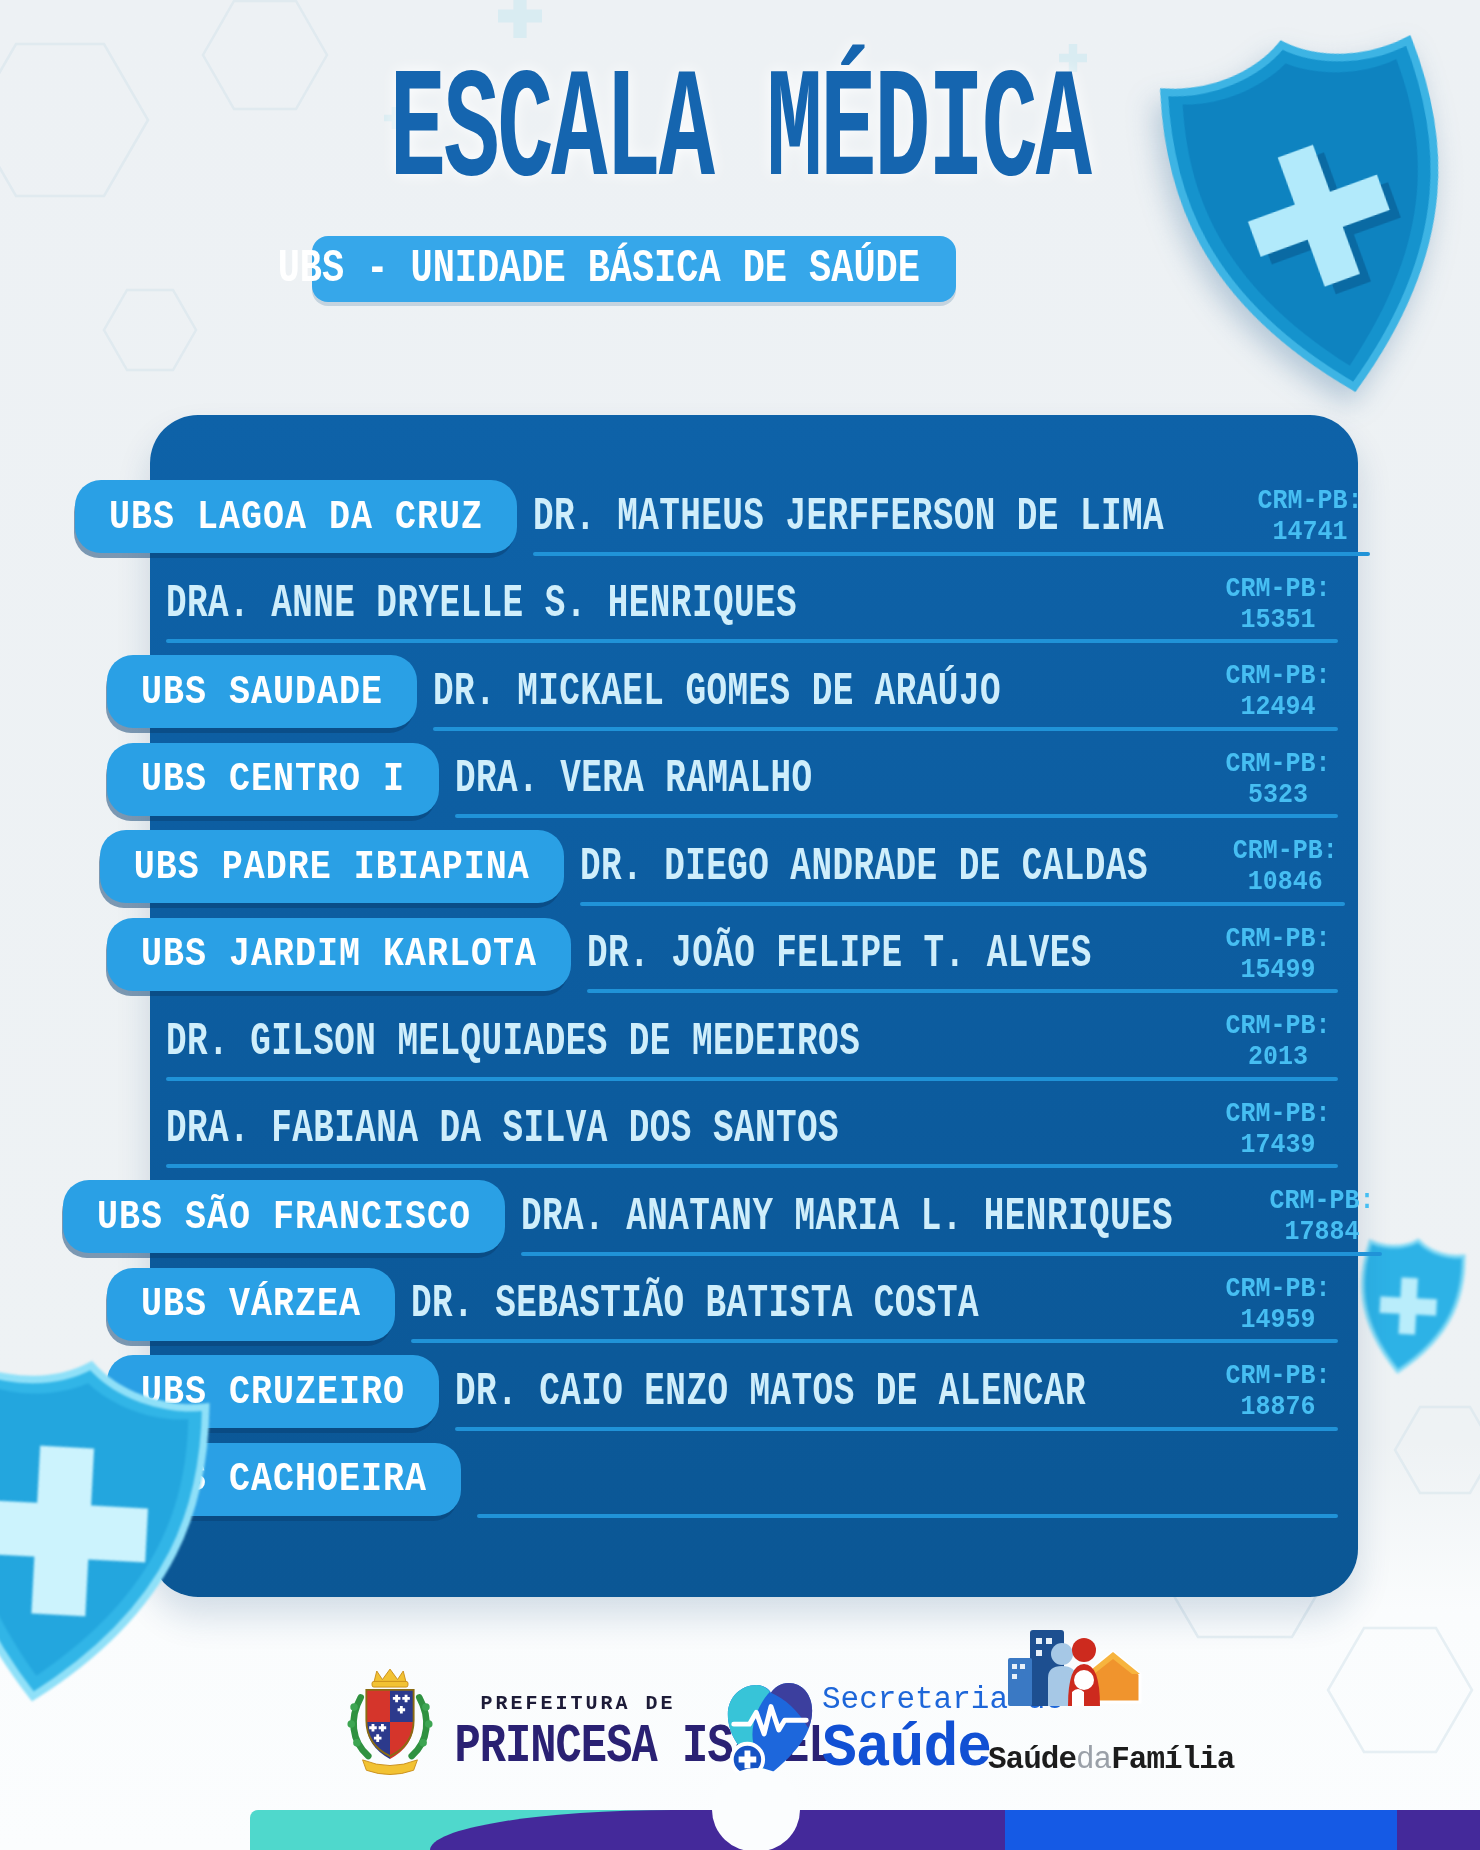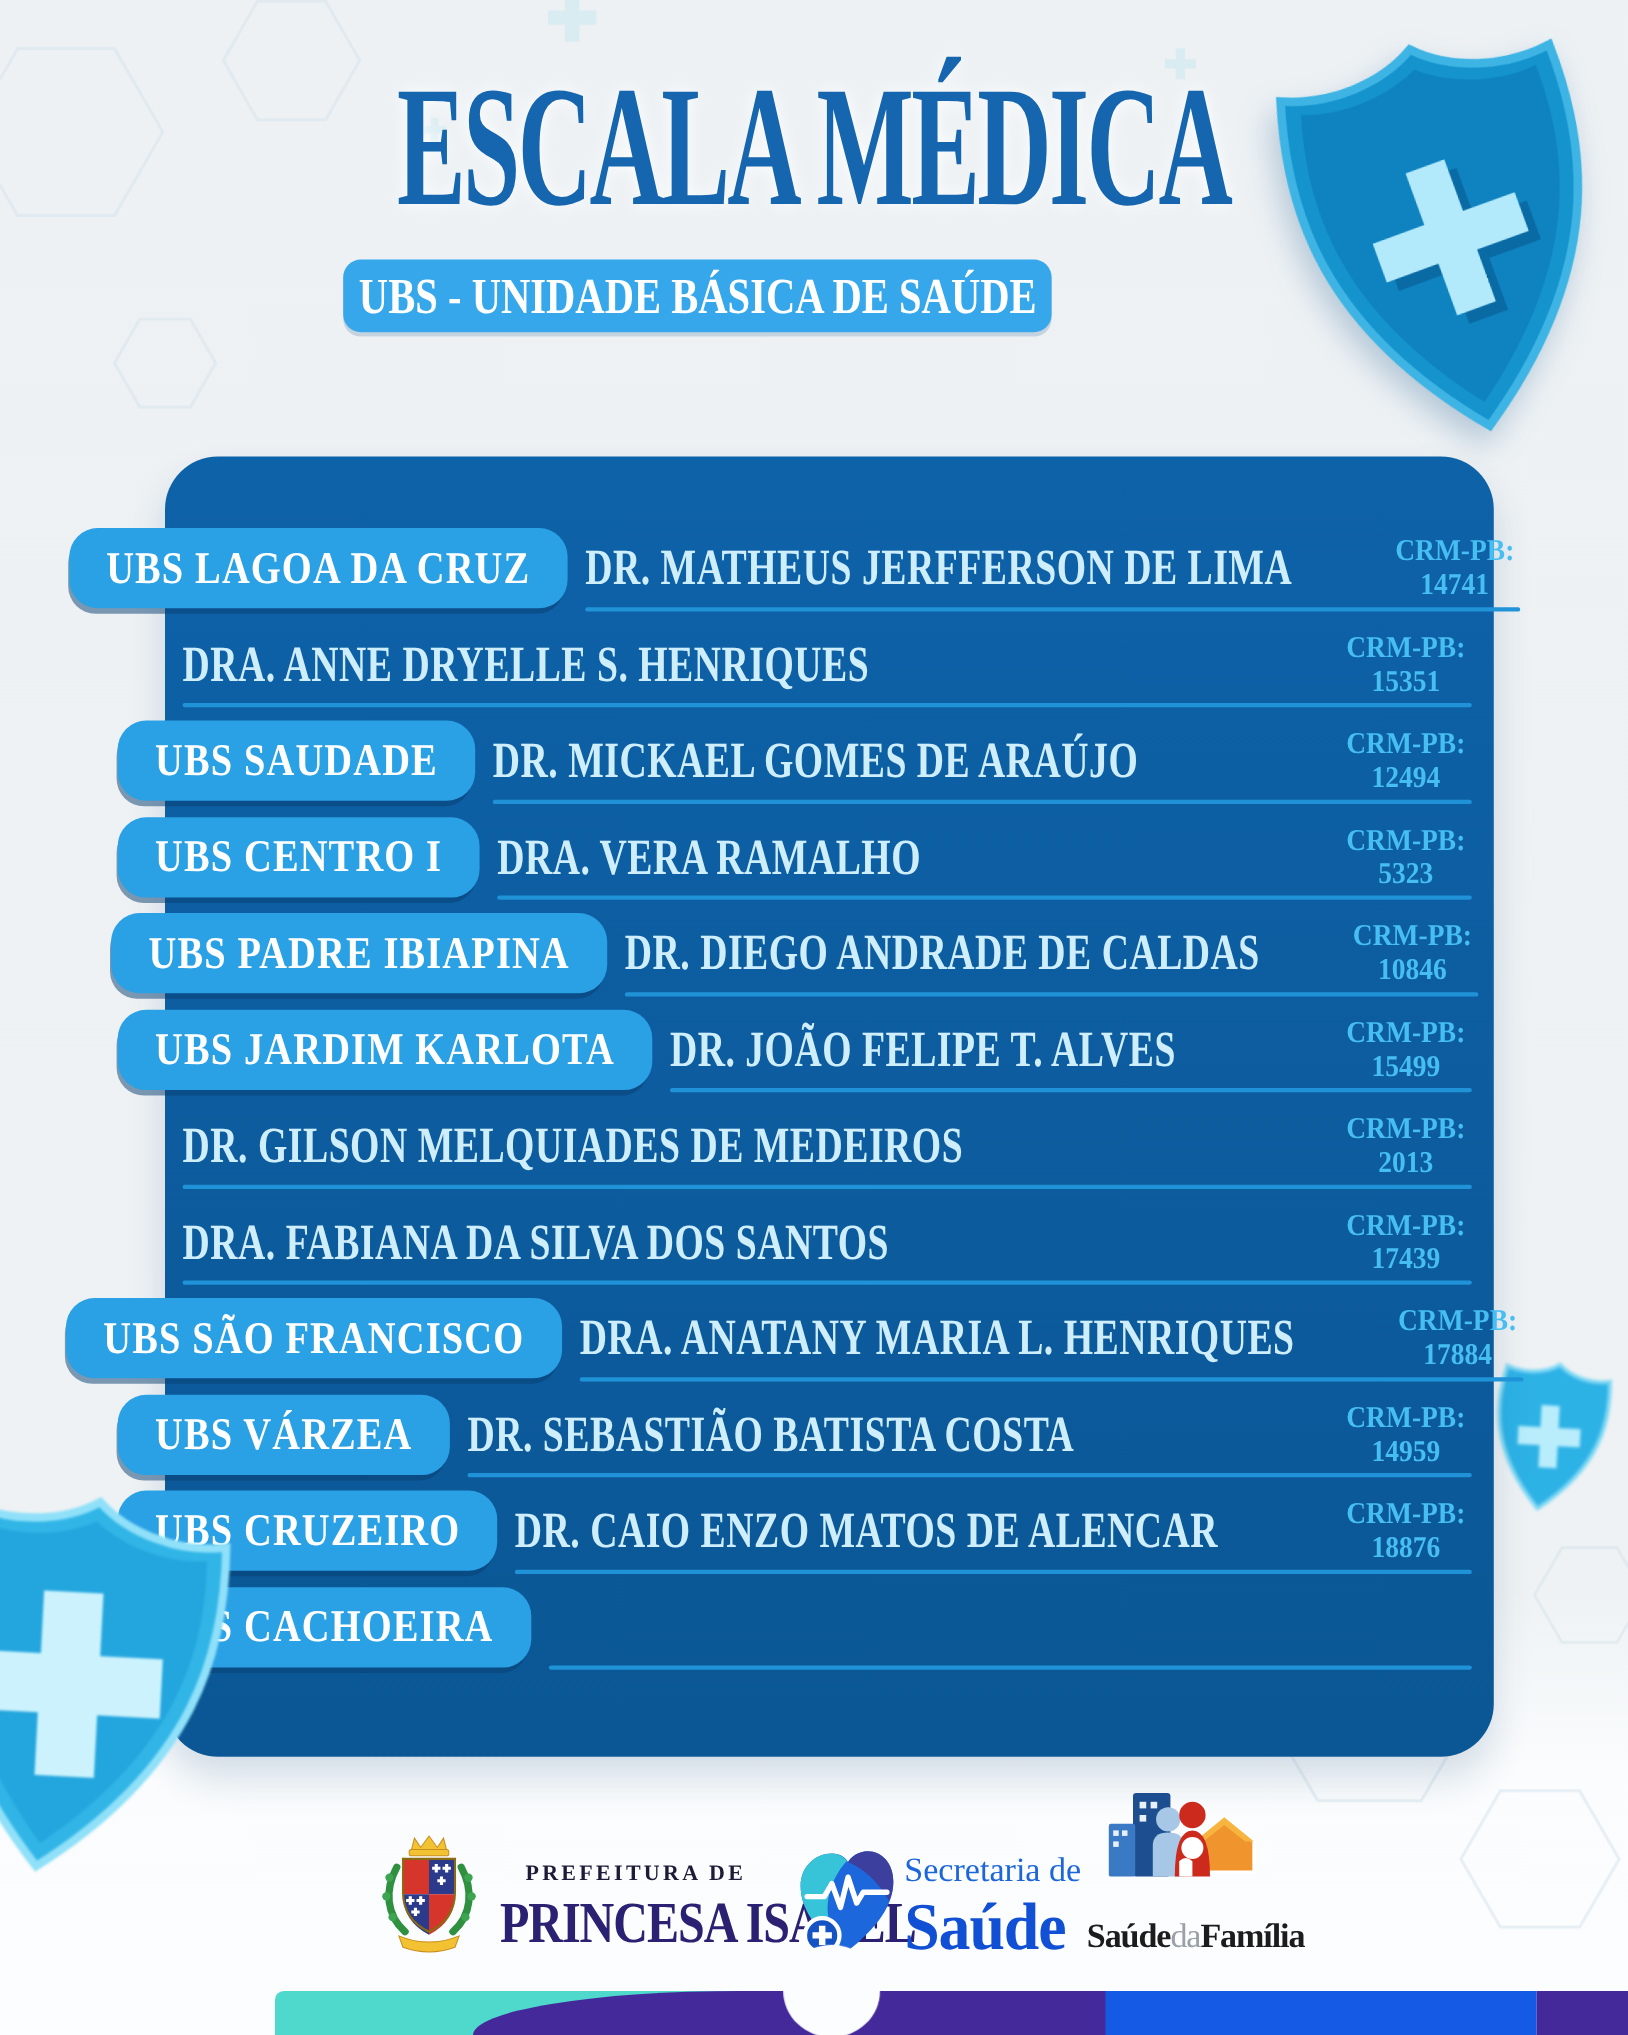--- a/index.html
+++ b/index.html
@@ -1,29 +1,29 @@
 <!DOCTYPE html>
 <html><head>
 <meta charset="utf-8">
 <style>
   html,body{margin:0;padding:0;background:#e9edf0;}
   .poster{position:relative;width:1480px;height:1850px;overflow:hidden;
     background:linear-gradient(180deg,#edf1f4 0%,#eef2f4 78%,#fafcfd 87%,#fbfdfe 100%);
-    font-family:Liberation Serif, serif;}
+    font-family:Liberation Mono, monospace;}
   
   .bg-pattern{position:absolute;inset:0;z-index:1;}
   .hex{fill:none;stroke:#d5e3ec;stroke-width:2.5;}
   .bg-plus{fill:#c9e7f1;}
   
   .title{position:absolute;top:64px;left:0;width:100%;text-align:center;z-index:5;
     color:#1565af;font-weight:bold;font-size:120px;letter-spacing:-3px;}
   .title span{display:inline-block;transform:scale(.78,1.3);white-space:nowrap;
     text-shadow:0 0 16px rgba(255,255,255,.95);}
   .subtitle{position:absolute;left:312px;top:236px;width:644px;height:66px;background:#36a7ea;
-    border-radius:16px;display:flex;align-items:center;justify-content:center;z-index:5;
+    border-radius:16px;display:flex;align-items:center;justify-content:flex-end;z-index:5;
     box-shadow:0 4px 0 rgba(12,75,130,.18);}
   .subtitle span{display:inline-block;font-weight:bold;font-size:41px;color:#fff;
     transform:scale(.9,1.12);white-space:nowrap;}
   
   .shield{position:absolute;}
   .shield-tr{left:1162px;top:12px;width:312px;height:408px;z-index:2;transform:rotate(-12deg);
     filter:drop-shadow(-8px 12px 14px rgba(30,90,140,.28));}
   .shield-bl{left:-88px;top:1336px;width:300px;height:390px;z-index:6;transform:rotate(10deg);filter:blur(1px);}
   .shield-mr{left:1349px;top:1232px;width:118px;height:148px;z-index:2;transform:rotate(9deg);filter:blur(1.4px);}
   

